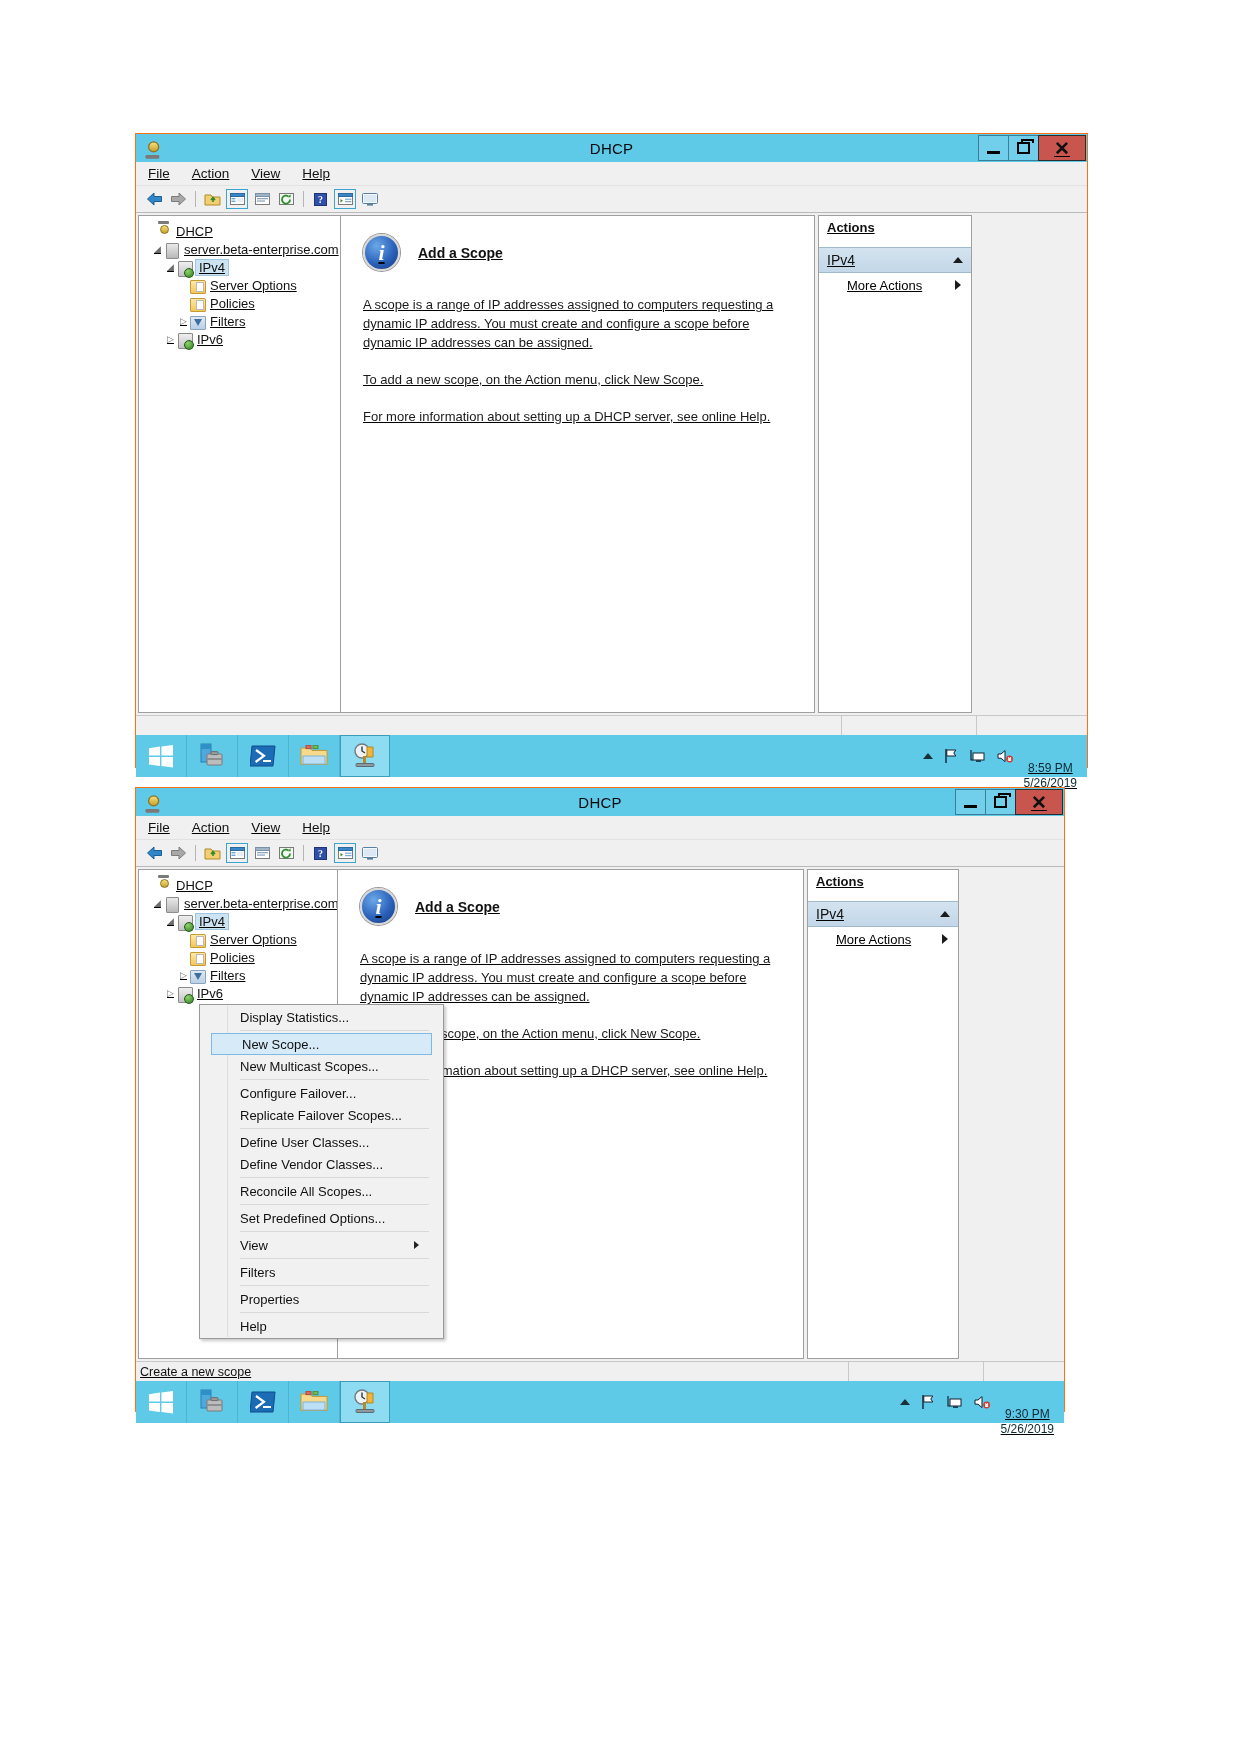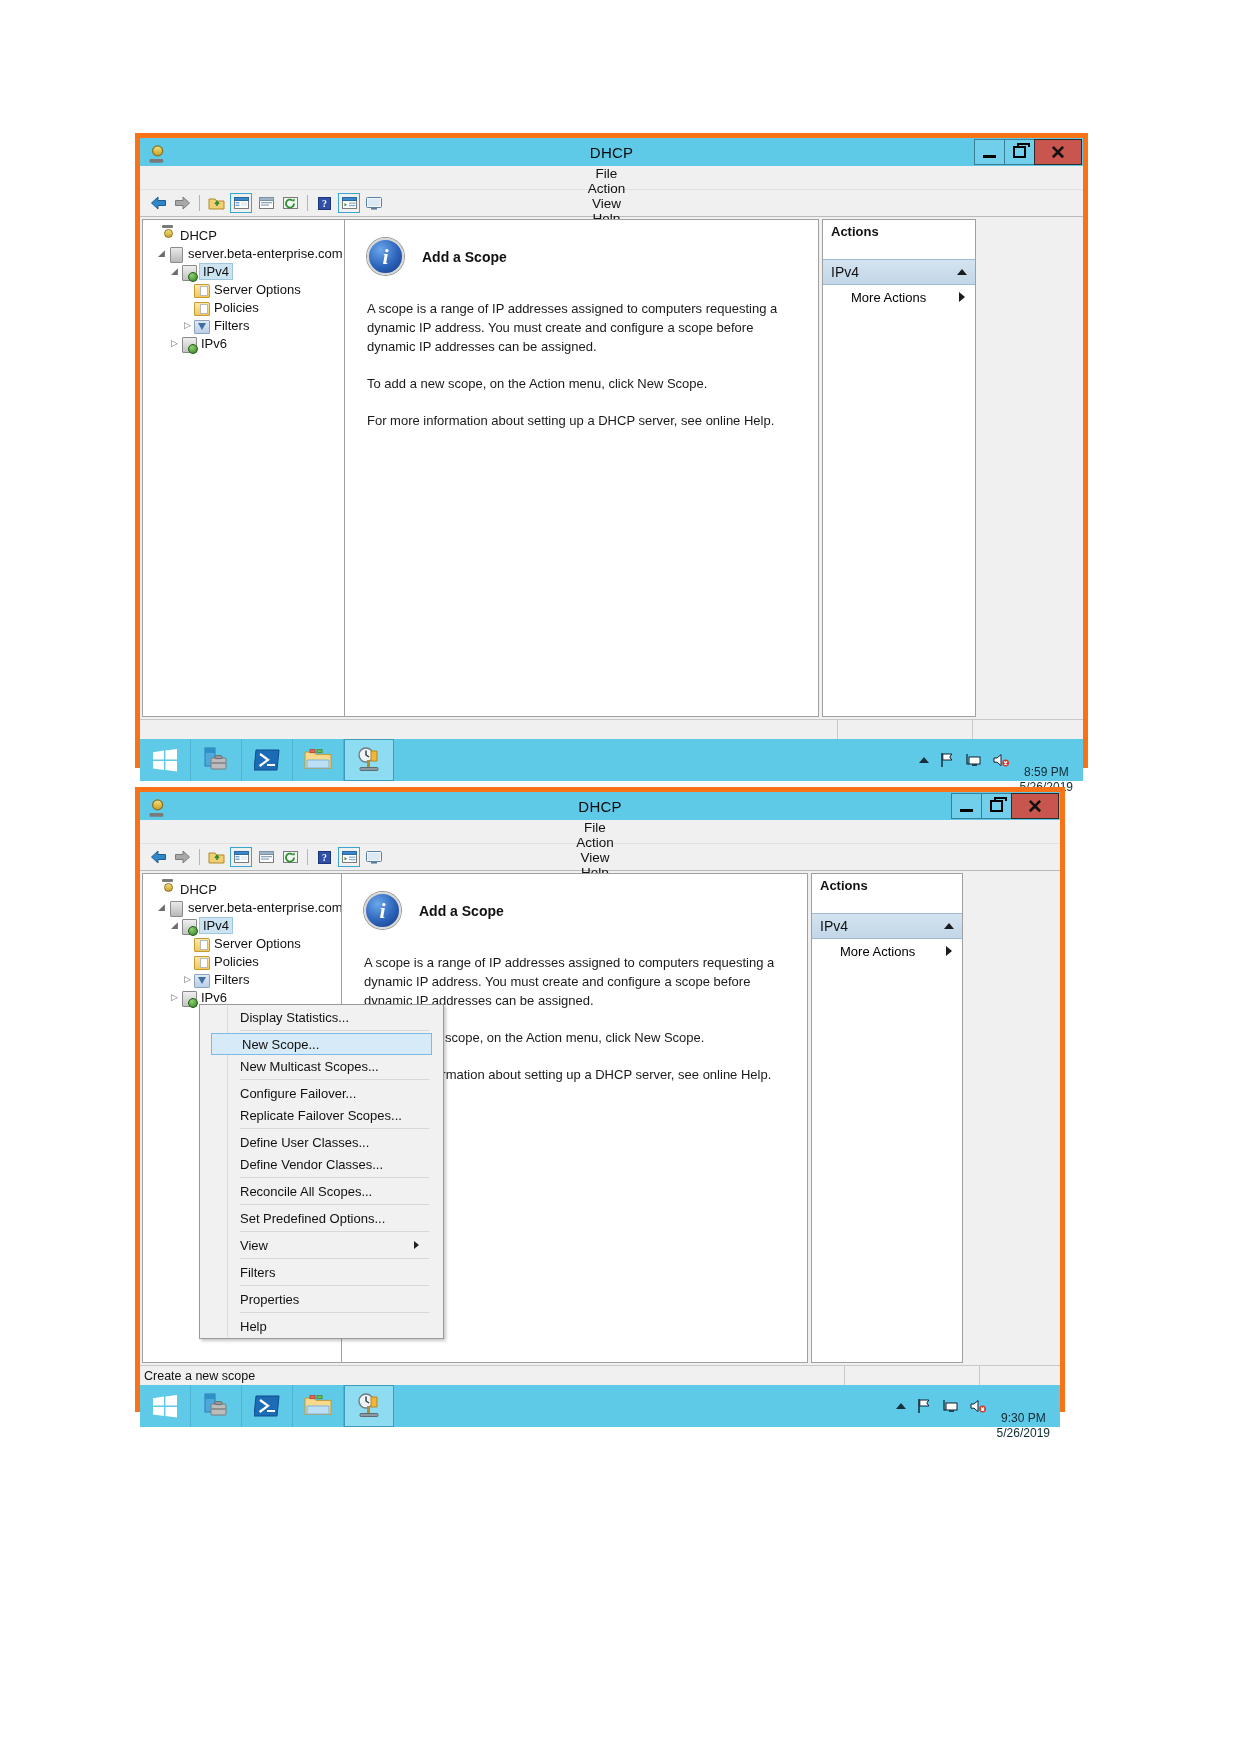--- a/index.html
+++ b/index.html
@@ -1,37 +1,37 @@
 <!DOCTYPE html>
 <html><head>
 <meta charset="utf-8">
 <style>
   html,body{margin:0;padding:0;background:#ffffff;}
   body{width:1241px;height:1754px;position:relative;font-family:"Liberation Sans",sans-serif;color:#000;}
 
-  .win{position:absolute;background:#f0f0f0;border:5px solid #f97316;box-sizing:border-box;}
+  .win{position:absolute;background:#f0f0f0;border:1px solid #f97316;box-sizing:border-box;text-decoration:underline;}
 
   
   .titlebar{height:28px;background:#5fc9e8;display:flex;align-items:center;position:relative;}
   .tb-icon{width:22px;height:22px;margin-left:5px;position:relative;flex:none;}
   .tb-title{position:absolute;left:0;right:0;text-align:center;font-size:15px;color:#0a0a0a;
             font-family:"Liberation Sans",sans-serif;letter-spacing:.2px;}
   .tb-btns{margin-left:auto;display:flex;height:26px;align-items:stretch;padding-right:1px;}
   .tb-btn{width:31px;display:flex;align-items:center;justify-content:center;
           border:1px solid #3b7f96;margin-left:-1px;background:#72cfeb;box-sizing:border-box;}
   .tb-btn.close{background:#c9564e;border-color:#2b2b2b;width:48px;}
   .glyph-min{width:13px;height:3px;background:#000;margin-top:8px;}
   .glyph-max{width:13px;height:12px;border:2px solid #000;position:relative;box-sizing:border-box;}
   .glyph-max:before{content:"";position:absolute;left:2px;top:-5px;width:13px;height:4px;
                     border:2px solid #000;border-bottom:none;box-sizing:border-box;}
   .glyph-close{font-size:19px;font-weight:bold;line-height:1;color:#111;font-family:"Liberation Sans",sans-serif;}
 
   
   .menubar{height:23px;background:#f0f0f0;display:flex;align-items:center;padding-left:12px;
-           border-bottom:1px solid #e2e2e2;flex-direction:column;}
+           border-bottom:1px solid #e2e2e2;}
   .menubar span{font-size:13.5px;margin-right:22px;color:#111;}
 
   
   .toolbar{height:26px;background:#f0f0f0;display:flex;align-items:center;padding-left:8px;
            border-bottom:1px solid #b9b9b9;}
   .tool{width:20px;height:18px;margin-right:4px;display:flex;align-items:center;justify-content:center;position:relative;}
   .tsep{width:1px;height:16px;background:#b5b5b5;margin:0 6px 0 3px;}
   .tool.framed{border:1px solid #3aa6cf;}
 
   
@@ -53,21 +53,21 @@
       background:radial-gradient(circle at 35% 30%,#6ba8e8 0%,#2c63bb 55%,#15387d 100%);
       border:2px solid #d8d8d8;box-shadow:0 0 0 1px #9a9a9a;
       display:flex;align-items:center;justify-content:center;
       color:#fff;font-family:"Liberation Serif",serif;font-weight:bold;font-size:22px;font-style:italic;}
   .scope-title{font-size:14px;font-weight:bold;margin-left:18px;color:#111;}
   .para{font-size:13px;line-height:19px;color:#1a1a1a;margin:0;}
   .paras{padding:24px 28px 0 22px;}
   .paras p{margin:0 0 18px 0;max-width:430px;}
 
   
-  .act-head{font-size:13px;font-weight:bold;padding:4px 0 20px 8px;background:#fff;color:#111;}
+  .act-head{font-size:13px;font-weight:bold;padding:4px 0 12px 8px;background:#fff;color:#111;}
   .act-bar{height:24px;display:flex;align-items:center;justify-content:space-between;
            padding:0 8px 0 8px;font-size:14px;color:#111;
            background:linear-gradient(#d4e3ef,#c2d7e8);border-top:1px solid #9fb9cd;border-bottom:1px solid #9fb9cd;}
   .act-row{height:24px;display:flex;align-items:center;justify-content:space-between;
            padding:0 10px 0 28px;font-size:13px;color:#000000;}
   .caret-up{width:0;height:0;border-left:5px solid transparent;border-right:5px solid transparent;border-bottom:6px solid #1b1b1b;}
   .caret-right{width:0;height:0;border-top:5px solid transparent;border-bottom:5px solid transparent;border-left:6px solid #1b1b1b;}
 
   
   .statusbar{height:20px;background:#f0f0f0;border-top:1px solid #c8c8c8;display:flex;align-items:center;

